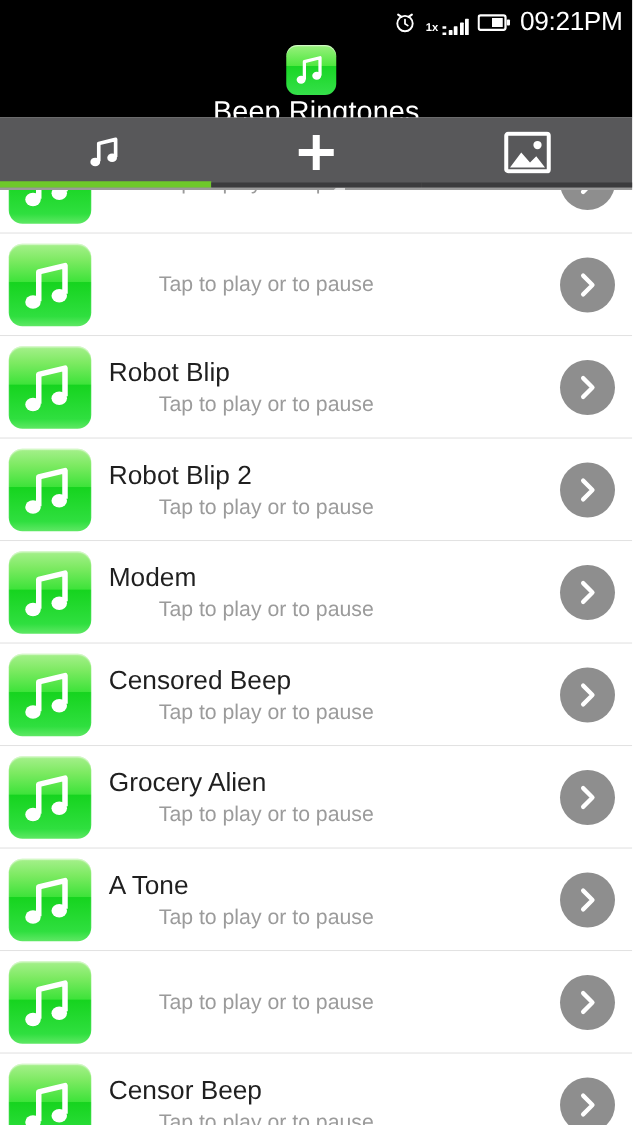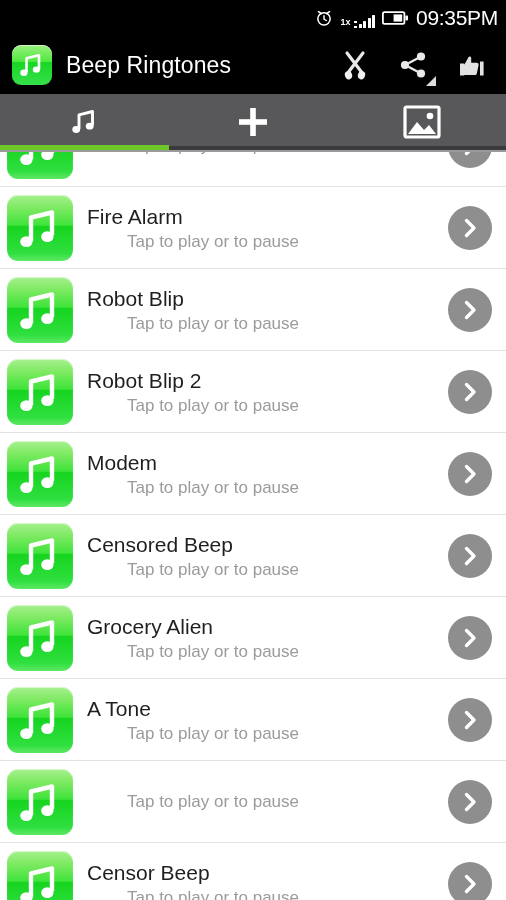--- a/index.html
+++ b/index.html
@@ -26,21 +26,21 @@
   .sig .oneX { font-size:9px; color:#fff; line-height:1; margin-bottom:1px; }
   .bars { display:flex; align-items:flex-end; gap:1.5px; height:16px; }
   .bars i { width:3px; background:#fff; display:block; border-radius:0.5px; }
   .bars i.b1{height:4px;} .bars i.b2{height:7px;} .bars i.b3{height:10px;} .bars i.b4{height:13px;}
   .dots { display:flex; flex-direction:column; justify-content:flex-end; gap:3px; height:16px; margin-right:-1px;}
   .dots u { display:block; width:3px; height:2px; background:#fff; }
 
   
   .actionbar {
     height:58px; background:#000;
-    display:flex; align-items:center; padding:0 6px;
+    display:flex; align-items:center; padding:0 6px;flex-direction:column;
   }
   .app-icon {
     width:40px; height:40px; border-radius:9px; margin-left:6px; margin-right:14px;
     background:linear-gradient(to bottom,#9af07e 0%,#4fe83f 42%,#19d625 43%,#35e04a 100%);
     position:relative; flex:none;
     box-shadow:inset 0 1px 0 rgba(255,255,255,.55);
   }
   .app-title { color:#fff; font-size:23px; font-weight:400; letter-spacing:0.1px; flex:1; }
   .ab-actions { display:flex; align-items:center; gap:0px; }
   .ab-btn { width:58px; height:58px; display:flex; align-items:center; justify-content:center; position:relative; }
@@ -104,21 +104,21 @@
     </span>
 
     <span class="sb-icon">
       <svg width="27" height="16" viewBox="0 0 27 16">
         <rect x="0.9" y="2.2" width="21.5" height="11.6" rx="1.6" fill="none" stroke="#fff" stroke-width="1.8"></rect>
         <rect x="11.6" y="4.4" width="8.6" height="7.2" fill="#fff"></rect>
         <rect x="23.4" y="5.6" width="2.6" height="4.8" rx="0.8" fill="#fff"></rect>
       </svg>
     </span>
 
-    <span class="sb-time">09:35PM</span>
+    <span class="sb-time">09:21PM</span>
   </div>
 
   <div class="actionbar">
     <div class="app-icon">
       <svg width="40" height="40" viewBox="0 0 40 40">
         <path d="M14.5 27.5 V13.3 L27 10.2 V24.3" fill="none" stroke="#fff" stroke-width="2.6" stroke-linejoin="round"></path>
         <ellipse cx="11.9" cy="27.8" rx="3.6" ry="3.2" fill="#fff"></ellipse>
         <ellipse cx="24.4" cy="24.6" rx="3.6" ry="3.2" fill="#fff"></ellipse>
       </svg>
     </div>
@@ -218,21 +218,20 @@
         </div>
         <div class="row">
           <div class="row-icon">
             <svg width="66" height="66" viewBox="0 0 66 66">
               <path d="M24 46 V22.5 L45 17.5 V40" fill="none" stroke="#fff" stroke-width="4.4" stroke-linejoin="round"></path>
               <ellipse cx="19.4" cy="46.6" rx="6.2" ry="5.4" fill="#fff"></ellipse>
               <ellipse cx="40.4" cy="41.6" rx="6.2" ry="5.4" fill="#fff"></ellipse>
             </svg>
           </div>
           <div class="row-text">
-            <div class="row-title">Fire Alarm</div>
             <div class="row-sub">Tap to play or to pause</div>
           </div>
           <div class="row-chev">
             <svg width="22" height="22" viewBox="0 0 22 22">
               <path d="M7.5 3.5 L15 11 L7.5 18.5" fill="none" stroke="#fff" stroke-width="3.4" stroke-linecap="round" stroke-linejoin="round"></path>
             </svg>
           </div>
         </div>
         <div class="row">
           <div class="row-icon">

